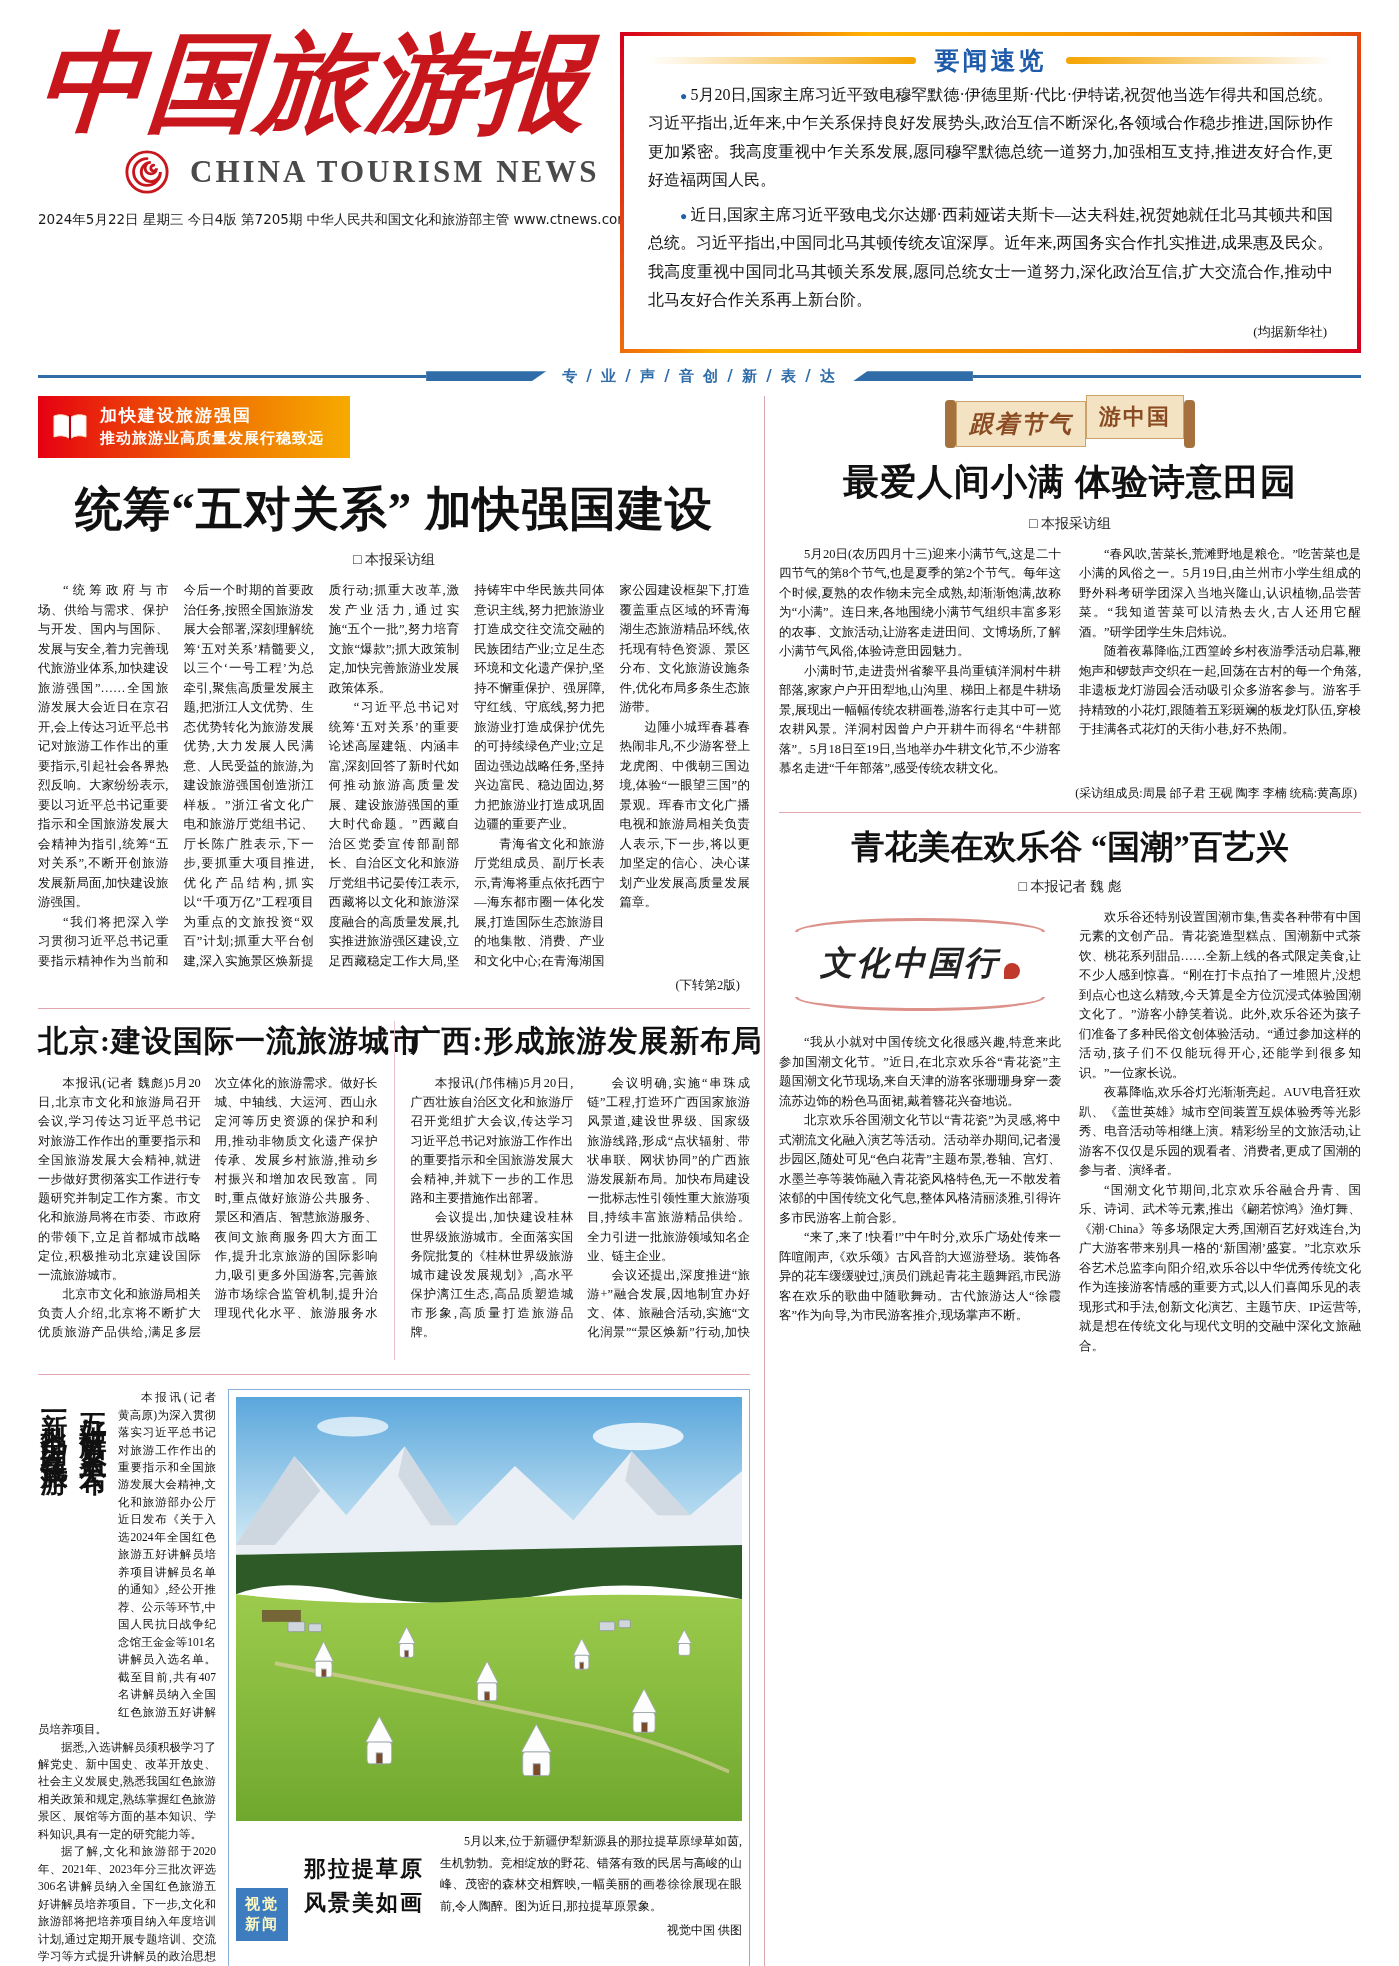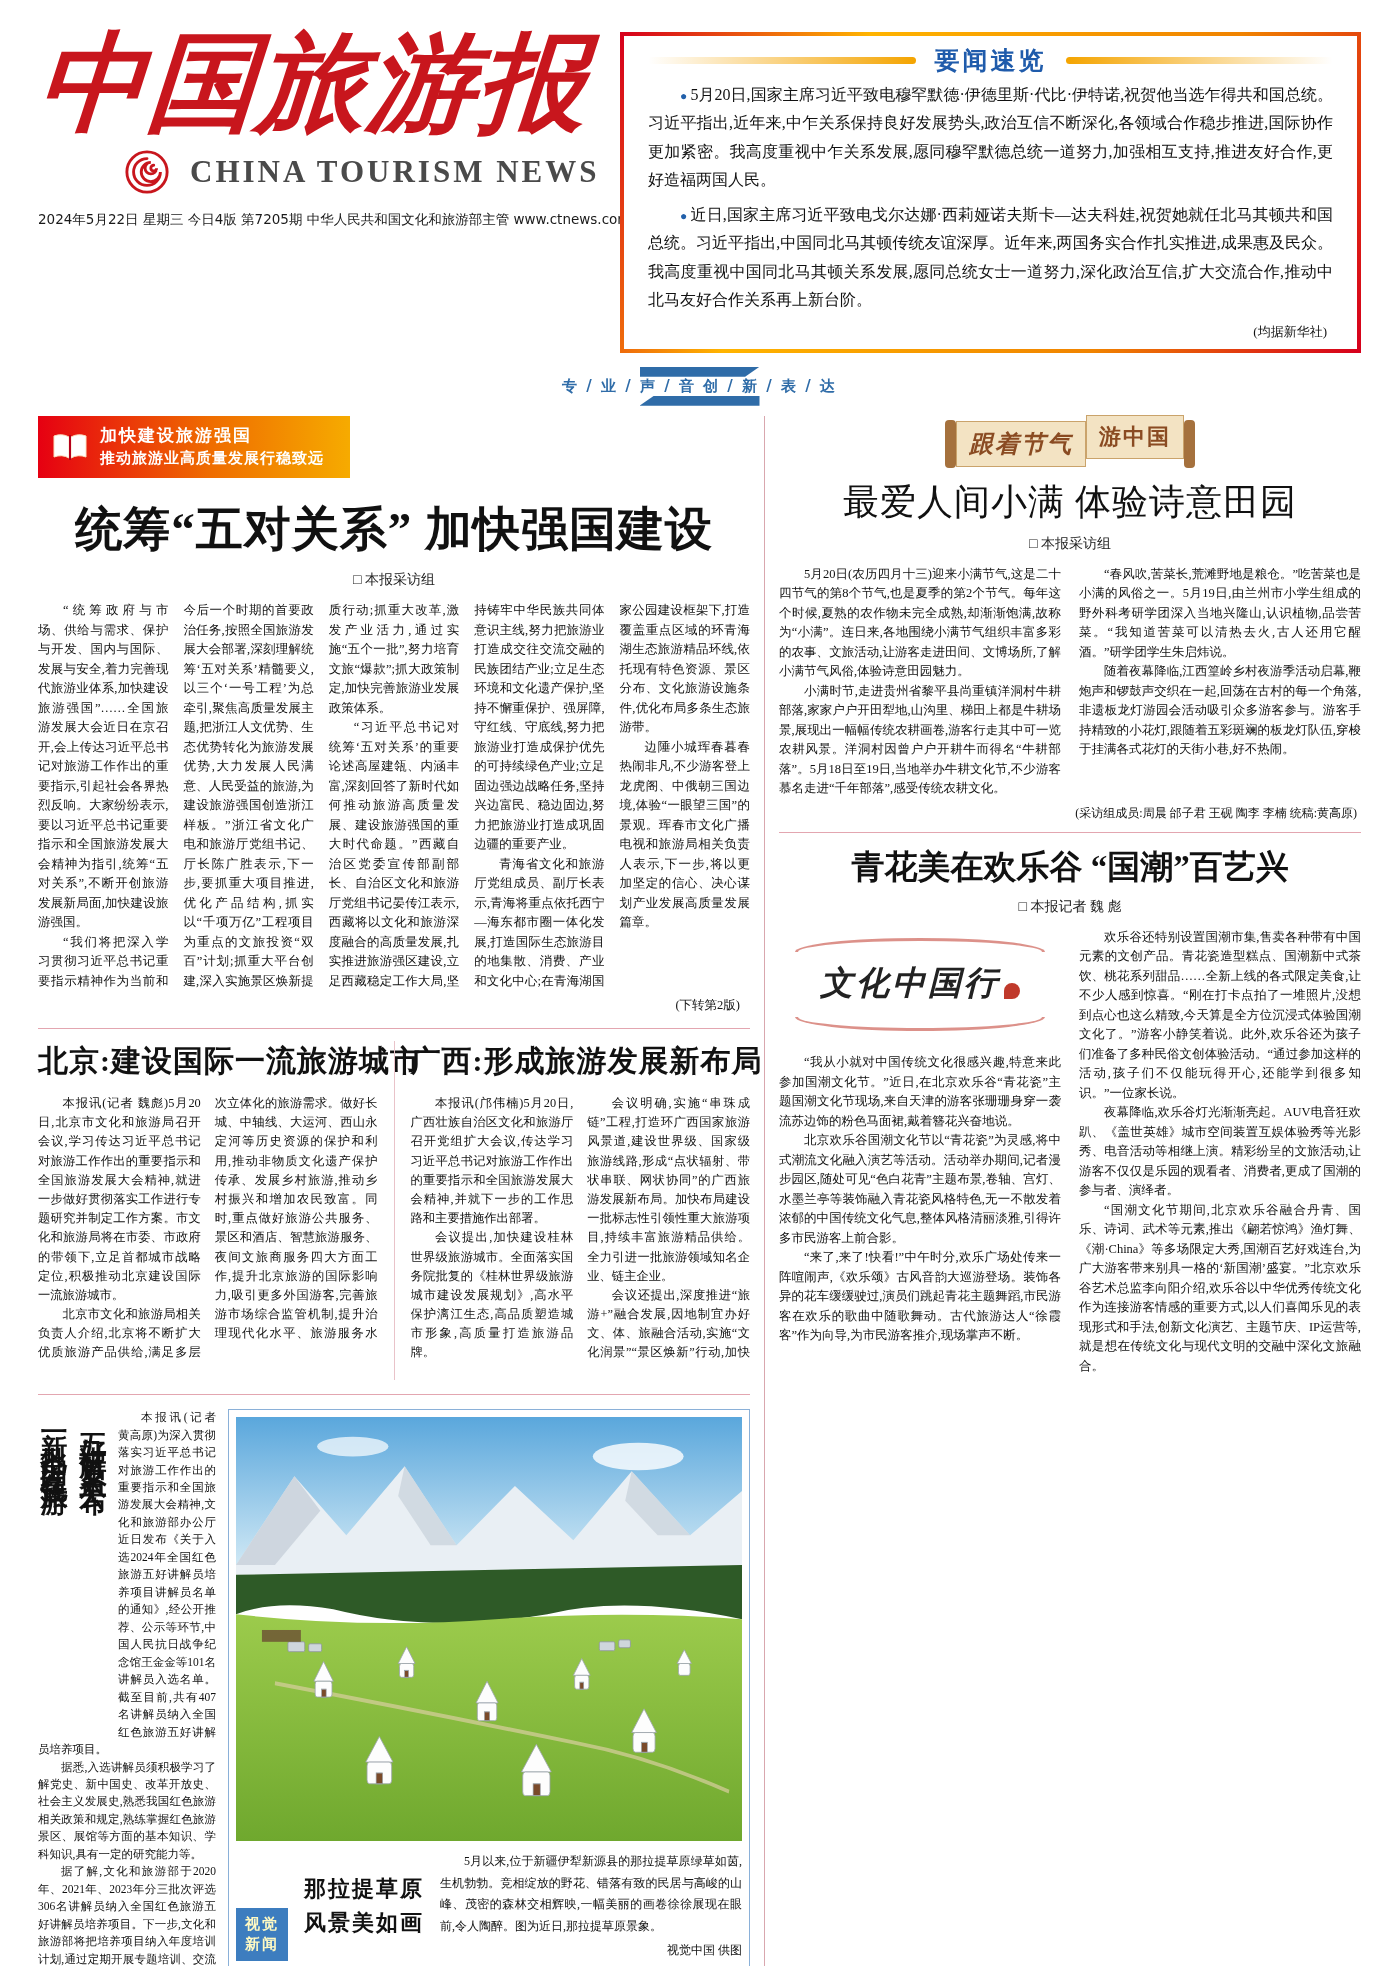--- a/index.html
+++ b/index.html
@@ -39,21 +39,21 @@
   .swoosh.r { background:linear-gradient(270deg,rgba(244,164,0,0),#f4a400); }
   .brief-title { font-size:25px; font-weight:bold; color:#1f5bab; letter-spacing:3px; }
   .brief-body p {
     font-size:16px; line-height:1.78; text-align:justify; text-indent:2em;
     color:#111; margin-bottom:6px;
   }
   .brief-body p::before { content:"● "; color:#2260aa; font-size:12px; }
   .brief-credit { text-align:right; font-size:13px; padding:2px 6px 2px 0; }
 
   
-  .slogan-bar { display:flex; align-items:center; margin:14px 0 10px 0;flex-direction:column; }
+  .slogan-bar { display:flex; align-items:center; margin:14px 0 10px 0; }
   .slogan-line { flex:1; height:3px; background:#2f6ca8; }
   .slogan-thick { width:120px; height:10px; background:#2f6ca8; }
   .slogan-thick.l { clip-path:polygon(0 0,100% 0,88% 100%,0 100%); }
   .slogan-thick.r { clip-path:polygon(12% 0,100% 0,100% 100%,0 100%); }
   .slogan-text {
     padding:0 16px; font-size:15px; font-weight:bold; color:#2f6ca8; letter-spacing:2px;
     white-space:nowrap; font-family:"DejaVu Sans",sans-serif;
   }
 
   
@@ -117,21 +117,21 @@
   
   .season-badge { display:flex; justify-content:center; align-items:center; gap:0;
     margin:4px 0 10px 0; }
   .scroll-end { width:11px; height:48px; background:#a5713d; border-radius:4px; flex:none; }
   .season-a, .season-b {
     background:#f3e3c3; border:1px solid #caa36b; color:#8a4b22; font-weight:bold;
     padding:6px 12px; font-size:24px; letter-spacing:2px; white-space:nowrap;
   }
   .season-a { font-style:italic; }
   .season-b { transform:translateY(-7px); font-size:22px; }
-  .headline-md { font-size:36px; font-weight:normal; text-align:center; letter-spacing:1px;
+  .headline-md { font-size:36px; font-weight:bold; text-align:center; letter-spacing:1px;
     margin:10px 0 8px 0; white-space:nowrap; }
   .body-two { column-count:2; column-gap:18px; font-size:12.5px; }
   .article-credit { text-align:right; font-size:12px; margin:6px 4px 10px 0; }
   .pink-rule { border-top:1px solid #e3a6b0; margin:8px 0 12px 0; }
   .headline-md2 { font-size:33px; font-weight:bold; text-align:center; letter-spacing:0;
     margin:2px 0 8px 0; white-space:nowrap; }
 
   .cx-logo { break-inside:avoid; width:100%; padding:10px 6px 14px 6px; margin-bottom:8px;
     text-align:center; position:relative; }
   .cx-arc { height:14px; border:3px solid #c0392b; border-bottom:none; opacity:.55;

